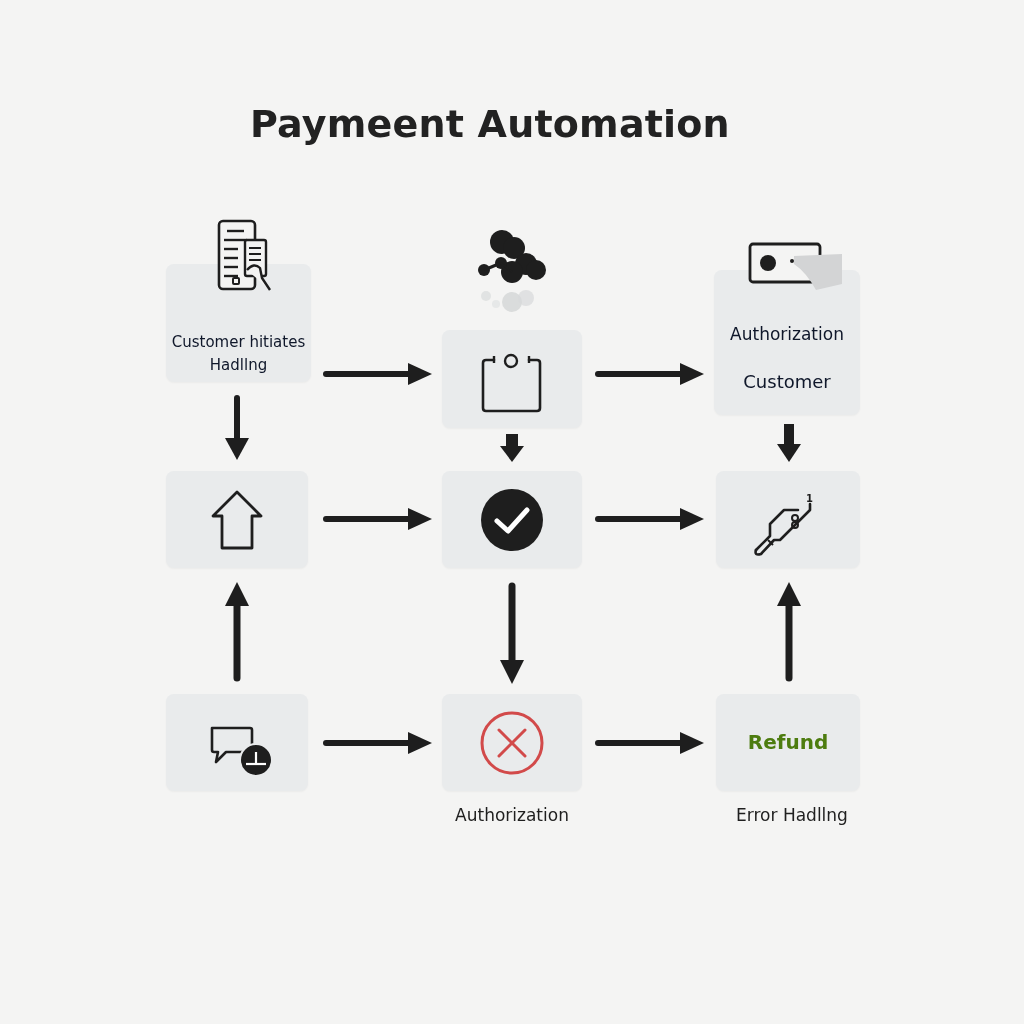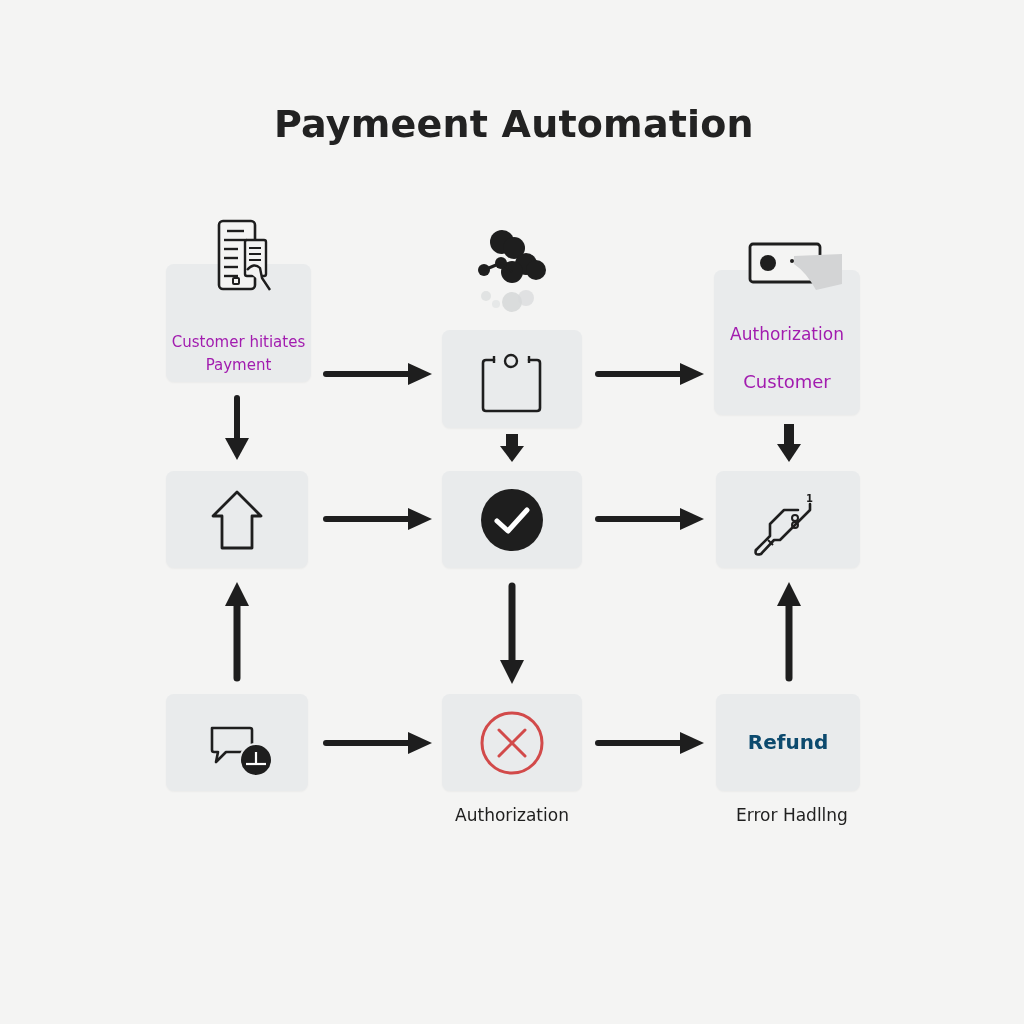--- a/index.html
+++ b/index.html
@@ -18,35 +18,34 @@
     .title {
       position: absolute;
       left: 0;
       width: 980px;
       top: 102px;
       text-align: center;
       font-size: 38px;
       font-weight: bold;
       color: #222222;
       letter-spacing: 0.2px;
-      margin-left: 24px;
     }
     .box {
       position: absolute;
       background: #e9ebec;
       border-radius: 8px;
       box-shadow: 0 1px 2px rgba(0,0,0,0.04);
     }
     .box-label {
       position: absolute;
       left: 0;
       right: 0;
       text-align: center;
       font-size: 16px;
-      color: #a21caf;
+      color: #0f172a;
       line-height: 24px;
     }
     .free-label {
       position: absolute;
       text-align: center;
       font-size: 17px;
       color: #1f1f1f;
     }
     .icon {
       position: absolute;
@@ -56,21 +55,21 @@
     }
     svg { display: block; }
   </style>
 </head>
 <body>
 
 <div class="title">Paymeent Automation</div>
 
 <div class="box" style="left:166px; top:264px; width:145px; height:118px;">
   <div class="box-label" style="top:66px; font-size:15px;">Customer hitiates</div>
-  <div class="box-label" style="top:89px; font-size:15px;">Payment</div>
+  <div class="box-label" style="top:89px; font-size:15px;">Hadllng</div>
 </div>
 <div class="icon" style="left:214px; top:218px;">
   <svg width="64" height="78" viewBox="0 0 64 78">
     <rect x="5" y="3" width="36" height="68" rx="4" fill="#f4f4f3" stroke="#1e1e1e" stroke-width="2.6"></rect>
     <line x1="13" y1="13" x2="30" y2="13" stroke="#1e1e1e" stroke-width="2.4"></line>
     <line x1="10" y1="22" x2="33" y2="22" stroke="#1e1e1e" stroke-width="2.4"></line>
     <line x1="10" y1="31" x2="24" y2="31" stroke="#1e1e1e" stroke-width="2.4"></line>
     <line x1="10" y1="40" x2="24" y2="40" stroke="#1e1e1e" stroke-width="2.4"></line>
     <line x1="10" y1="49" x2="24" y2="49" stroke="#1e1e1e" stroke-width="2.4"></line>
     <line x1="10" y1="58" x2="24" y2="58" stroke="#1e1e1e" stroke-width="2.4"></line>
@@ -164,21 +163,21 @@
 <div class="icon" style="left:479px; top:710px;">
   <svg width="66" height="66" viewBox="0 0 66 66">
     <circle cx="33" cy="33" r="30" fill="none" stroke="#d24a4a" stroke-width="3"></circle>
     <line x1="20" y1="20" x2="46" y2="46" stroke="#d24a4a" stroke-width="3" stroke-linecap="round"></line>
     <line x1="46" y1="20" x2="20" y2="46" stroke="#d24a4a" stroke-width="3" stroke-linecap="round"></line>
   </svg>
 </div>
 <div class="free-label" style="left:432px; top:805px; width:160px;">Authorization</div>
 
 <div class="box" style="left:716px; top:694px; width:144px; height:97px;">
-  <div class="box-label" style="top:36px; font-size:20px; font-weight:bold; color:#0c4a6e;">Refund</div>
+  <div class="box-label" style="top:36px; font-size:20px; font-weight:bold; color:#4d7c0f;">Refund</div>
 </div>
 <div class="free-label" style="left:712px; top:805px; width:160px;">Error Hadllng</div>
 
 <div class="arrow" style="left:322px; top:362px;">
   <svg width="112" height="24" viewBox="0 0 112 24">
       <line x1="4" y1="12" x2="88" y2="12" stroke="#1e1e1e" stroke-width="6" stroke-linecap="round"></line>
       <polygon points="86,1 110,12 86,23" fill="#1e1e1e"></polygon>
     </svg>
 </div>
 <div class="arrow" style="left:594px; top:362px;">

